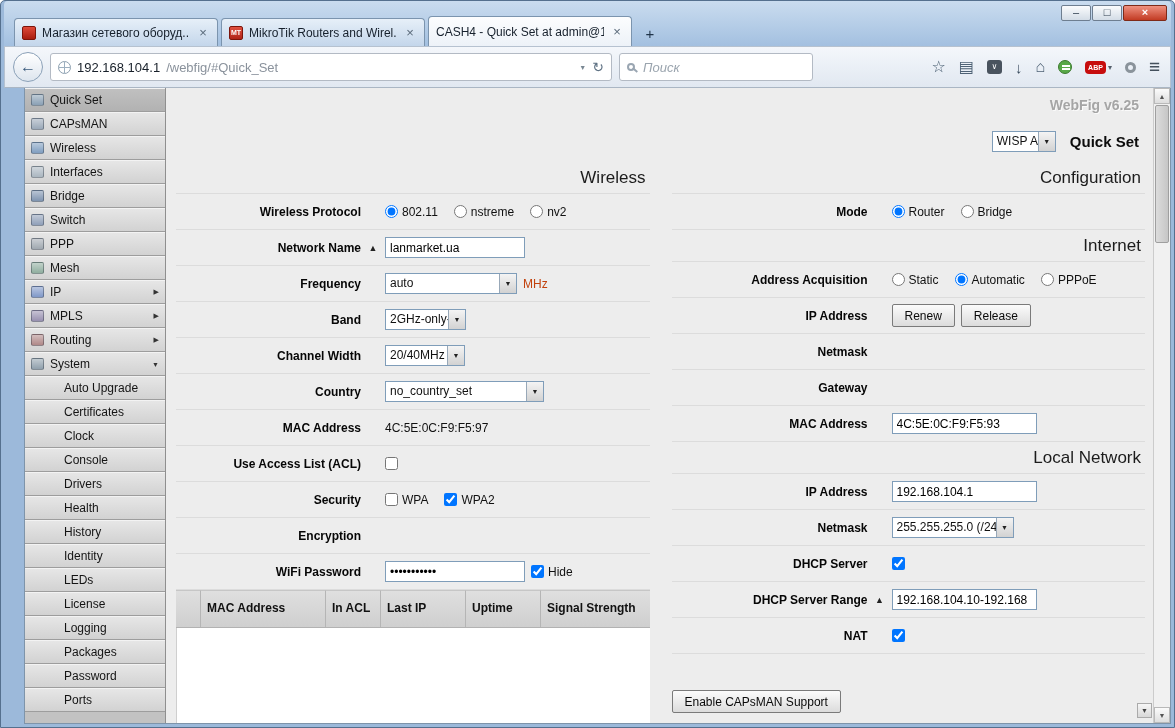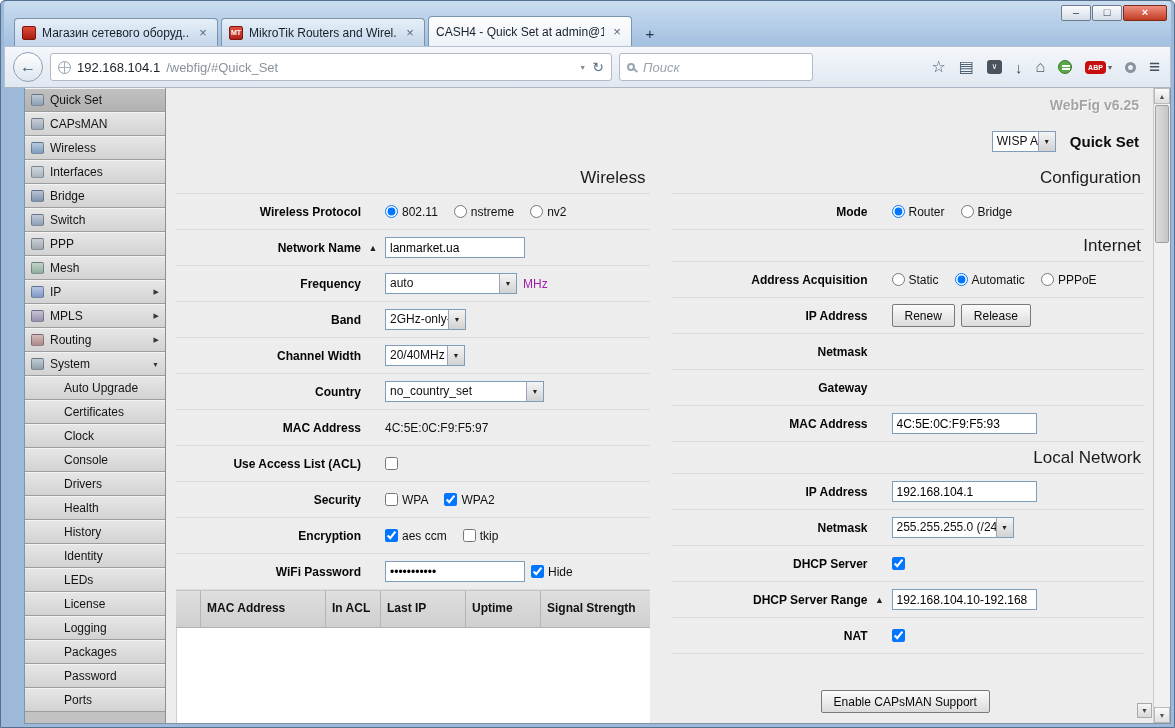--- a/index.html
+++ b/index.html
@@ -107,32 +107,32 @@
   .w140{width:140px;} .w145{width:145px;}
   .select{display:inline-flex;height:21px;border:1px solid #7f9db9;background:#fff;align-items:stretch;}
   .select-value{padding:2px 4px;white-space:nowrap;overflow:hidden;}
   .select-btn{width:17px;flex-shrink:0;border-left:1px solid #98a8b8;
     background:linear-gradient(#f4f4f4,#d2d2d2);display:flex;align-items:center;justify-content:center;
     font-size:7px;color:#222;}
   .sv132{width:113px;} .sv80{width:62px;} .sv78{width:61px;} .sv145{width:140px;} .sv120{width:103px;} .sv62{width:45px;}
   .btn{height:23px;border:1px solid #7a7a7a;border-radius:2px;background:linear-gradient(#fbfbfb,#dcdcdc);
     padding:0 12px;font-size:12px;font-family:inherit;color:#0a0a0a;}
   .static-val{color:#111;}
-  .unit{color:#a21caf;}
+  .unit{color:#c2410c;}
 
   
   .stable{flex:1;display:flex;flex-direction:column;min-height:0;margin-top:0;}
   .thead{height:38px;flex-shrink:0;display:flex;border-bottom:1px solid #b2b2b2;}
   .th{background:linear-gradient(#dfdfdf,#cfcfcf);border-right:1px solid #b5b5b5;border-top:1px solid #c6c6c6;
     font-weight:bold;display:flex;align-items:center;padding:2px 6px;line-height:1.15;}
   .th.gut{width:25px;padding:0;}
   .th.c1{width:125px;} .th.c2{width:55px;} .th.c3{width:85px;} .th.c4{width:75px;} .th.c5{flex:1;border-right:none;}
   .tbody{flex:1;background:#fff;border-left:1px solid #cfcfcf;}
 
-  .btnrow{margin-top:auto;display:flex;justify-content:center;padding:4px 6px 10px 0;}
+  .btnrow{margin-top:auto;display:flex;justify-content:flex-start;padding:4px 6px 10px 0;}
   .inner-scroll-down{position:absolute;right:1px;bottom:5px;width:15px;height:15px;border:1px solid #aaa;
     background:linear-gradient(#f6f6f6,#d8d8d8);display:flex;align-items:center;justify-content:center;
     font-size:7px;color:#444;}
 
   
   .scrollbar{width:17px;flex-shrink:0;background:#f1f1f1;border-left:1px solid #cccccc;
     display:flex;flex-direction:column;}
   .sb-btn{height:16px;flex-shrink:0;border:1px solid #b9b9b9;background:linear-gradient(#fbfbfb,#dedede);
     display:flex;align-items:center;justify-content:center;font-size:7px;color:#555;}
   .sb-thumb{height:138px;flex-shrink:0;background:linear-gradient(90deg,#dcdcdc,#c6c6c6);
@@ -415,30 +415,20 @@
               <label class="opt">
                   <input type="checkbox" checked="" style="">
                   <span>WPA2</span>
                 </label>
             </span>
           </div>
 
           <div class="frow">
             <span class="flbl">Encryption</span>
             <span class="fsort"></span>
-            <span class="fctl">
-              <label class="opt">
-                  <input type="checkbox" checked="" style="">
-                  <span>aes ccm</span>
-                </label>
-              <label class="opt">
-                  <input type="checkbox" style="">
-                  <span>tkip</span>
-                </label>
-            </span>
           </div>
 
           <div class="frow">
             <span class="flbl">WiFi Password</span>
             <span class="fsort"></span>
             <span class="fctl">
               <input class="tin w140" type="text" value="•••••••••••" style="">
               <label class="opt">
                   <input type="checkbox" checked="" style="">
                   <span>Hide</span>

